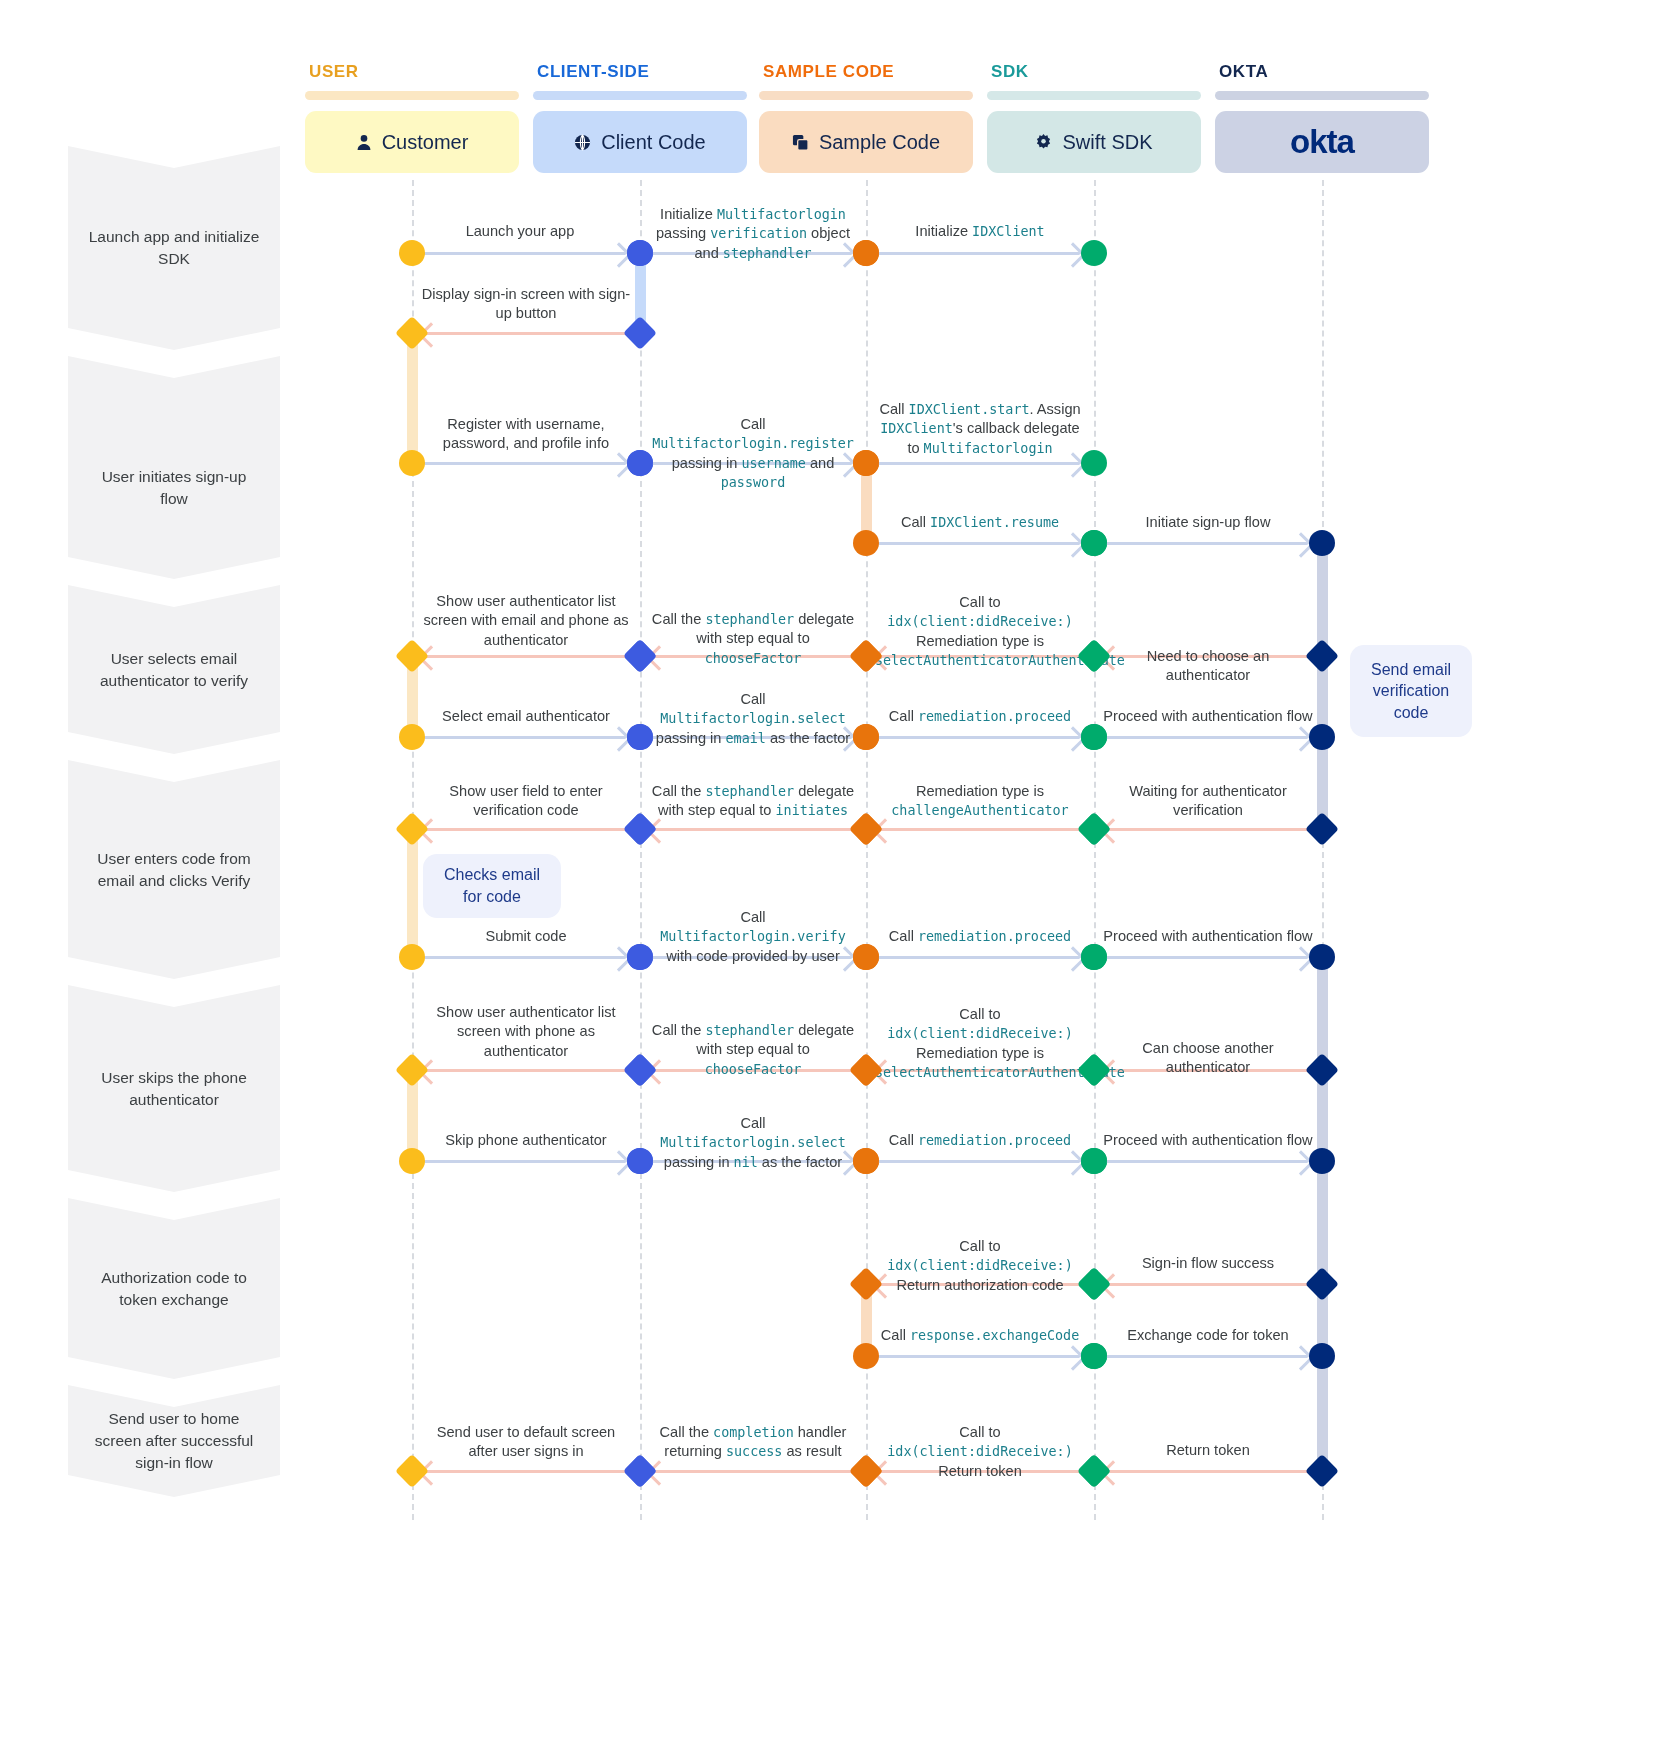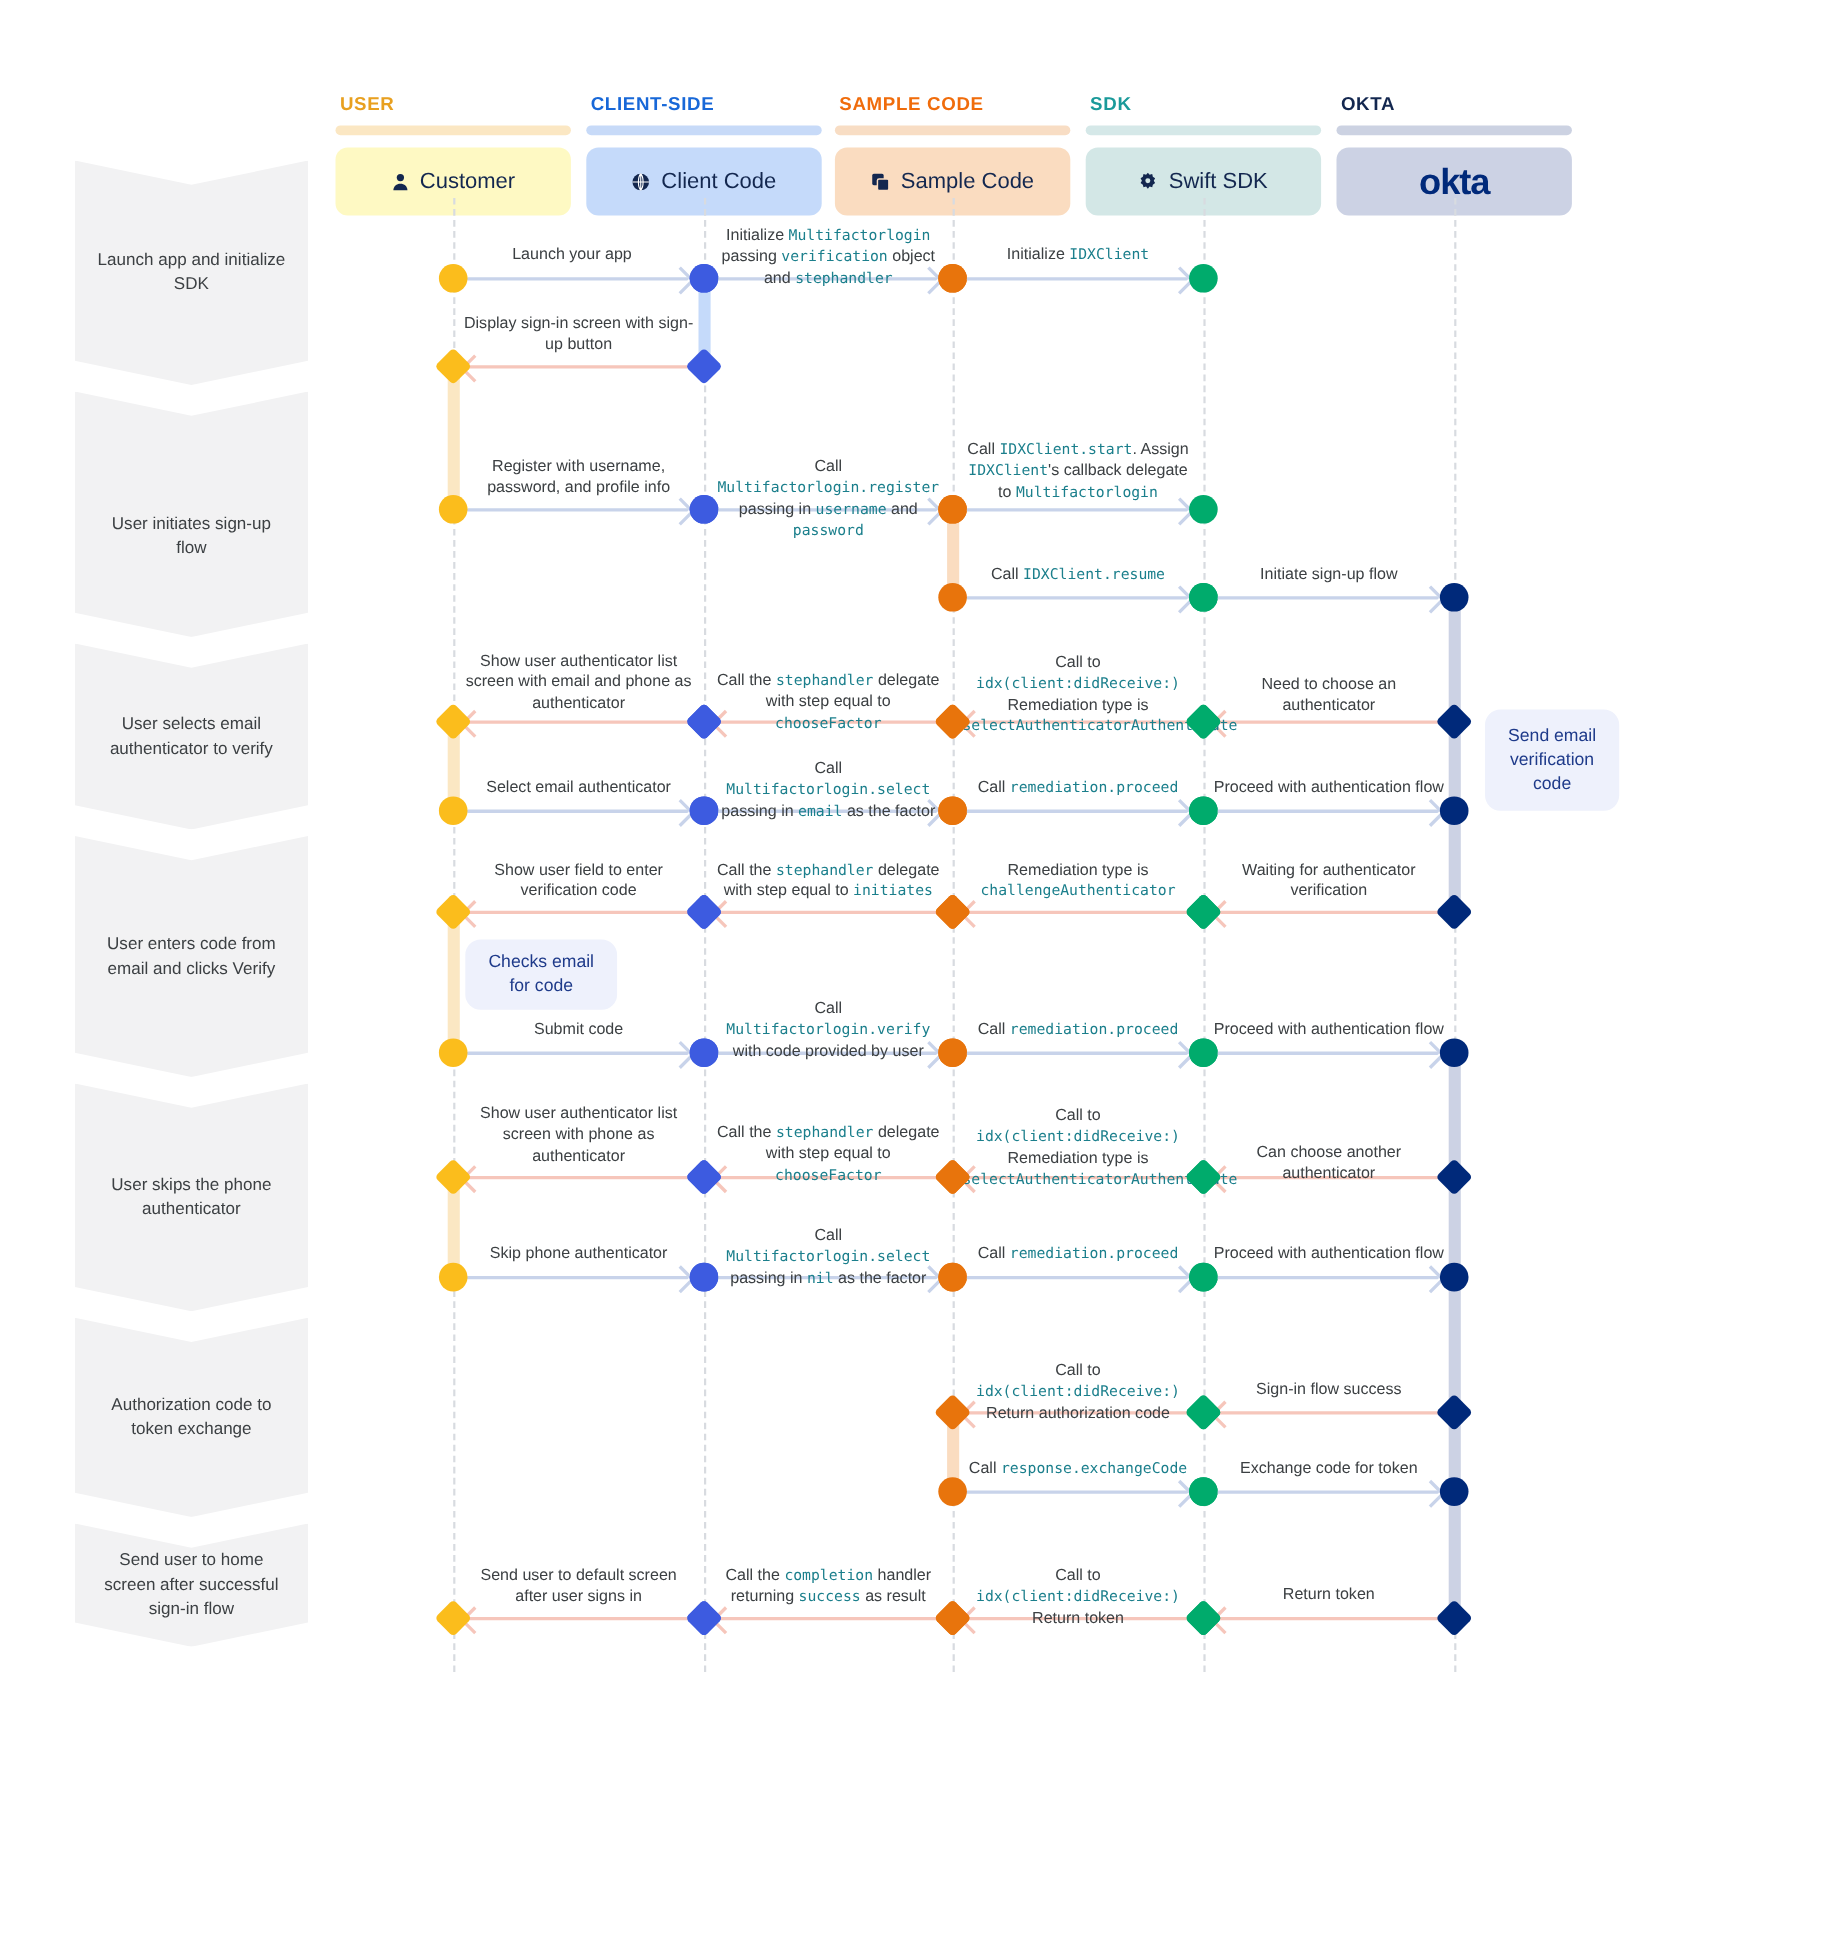--- a/index.html
+++ b/index.html
@@ -5,21 +5,21 @@
   html,body{margin:0;padding:0;}
   body{
     width:1679px;height:1757px;
     background:#ffffff;
     font-family:"Liberation Sans","DejaVu Sans",sans-serif;
     overflow:hidden;
   }
   #root{position:relative;width:1679px;height:1757px;background:#fff;border-radius:28px;}
 
   
-  .lane-head{position:absolute;margin-top:23px;}
+  .lane-head{position:absolute;}
   .lane-cat{
     font-size:17px;font-weight:bold;letter-spacing:.6px;
     margin:0 0 9px 4px;
   }
   .lane-bar{height:9px;border-radius:5px;width:100%;}
   .lane-box{
     margin-top:11px;height:62px;border-radius:11px;
     display:flex;align-items:center;justify-content:center;gap:10px;
     font-size:20px;color:#13274f;
   }
@@ -244,21 +244,21 @@
       <div class="shaft" style="background: rgb(200, 211, 234);"></div>
       <div class="head" style="border-color: rgb(200, 211, 234);"></div>
     </div>
     <div class="msg-label" style="left: 1103px; width: 210px; top: 513px;">Initiate sign-up flow</div>
     <div class="node circle" style="left: 1094px; top: 543px; background: rgb(0, 171, 108);"></div>
     <div class="node circle" style="left: 1322px; top: 543px; background: rgb(0, 41, 122);"></div>
     <div class="arrow back" style="left: 1106px; top: 655px; width: 202px;">
       <div class="shaft" style="background: rgb(246, 198, 187);"></div>
       <div class="head" style="border-color: rgb(246, 198, 187);"></div>
     </div>
-    <div class="msg-label" style="left: 1103px; width: 210px; top: 613px;">Need to choose an authenticator</div>
+    <div class="msg-label" style="left: 1103px; width: 210px; top: 647px;">Need to choose an authenticator</div>
     <div class="node diamond" style="left: 1322px; top: 656px; background: rgb(0, 41, 122);"></div>
     <div class="node diamond" style="left: 1094px; top: 656px; background: rgb(0, 171, 108);"></div>
     <div class="arrow back" style="left: 878px; top: 655px; width: 202px;">
       <div class="shaft" style="background: rgb(246, 198, 187);"></div>
       <div class="head" style="border-color: rgb(246, 198, 187);"></div>
     </div>
     <div class="msg-label" style="left: 875px; width: 210px; top: 593px;">Call to <span class="code">idx(client:didReceive:)</span> Remediation type is <span class="code">selectAuthenticatorAuthenticate</span></div>
     <div class="node diamond" style="left: 1094px; top: 656px; background: rgb(0, 171, 108);"></div>
     <div class="node diamond" style="left: 866px; top: 656px; background: rgb(232, 116, 12);"></div>
     <div class="arrow back" style="left: 652px; top: 655px; width: 200px;">

